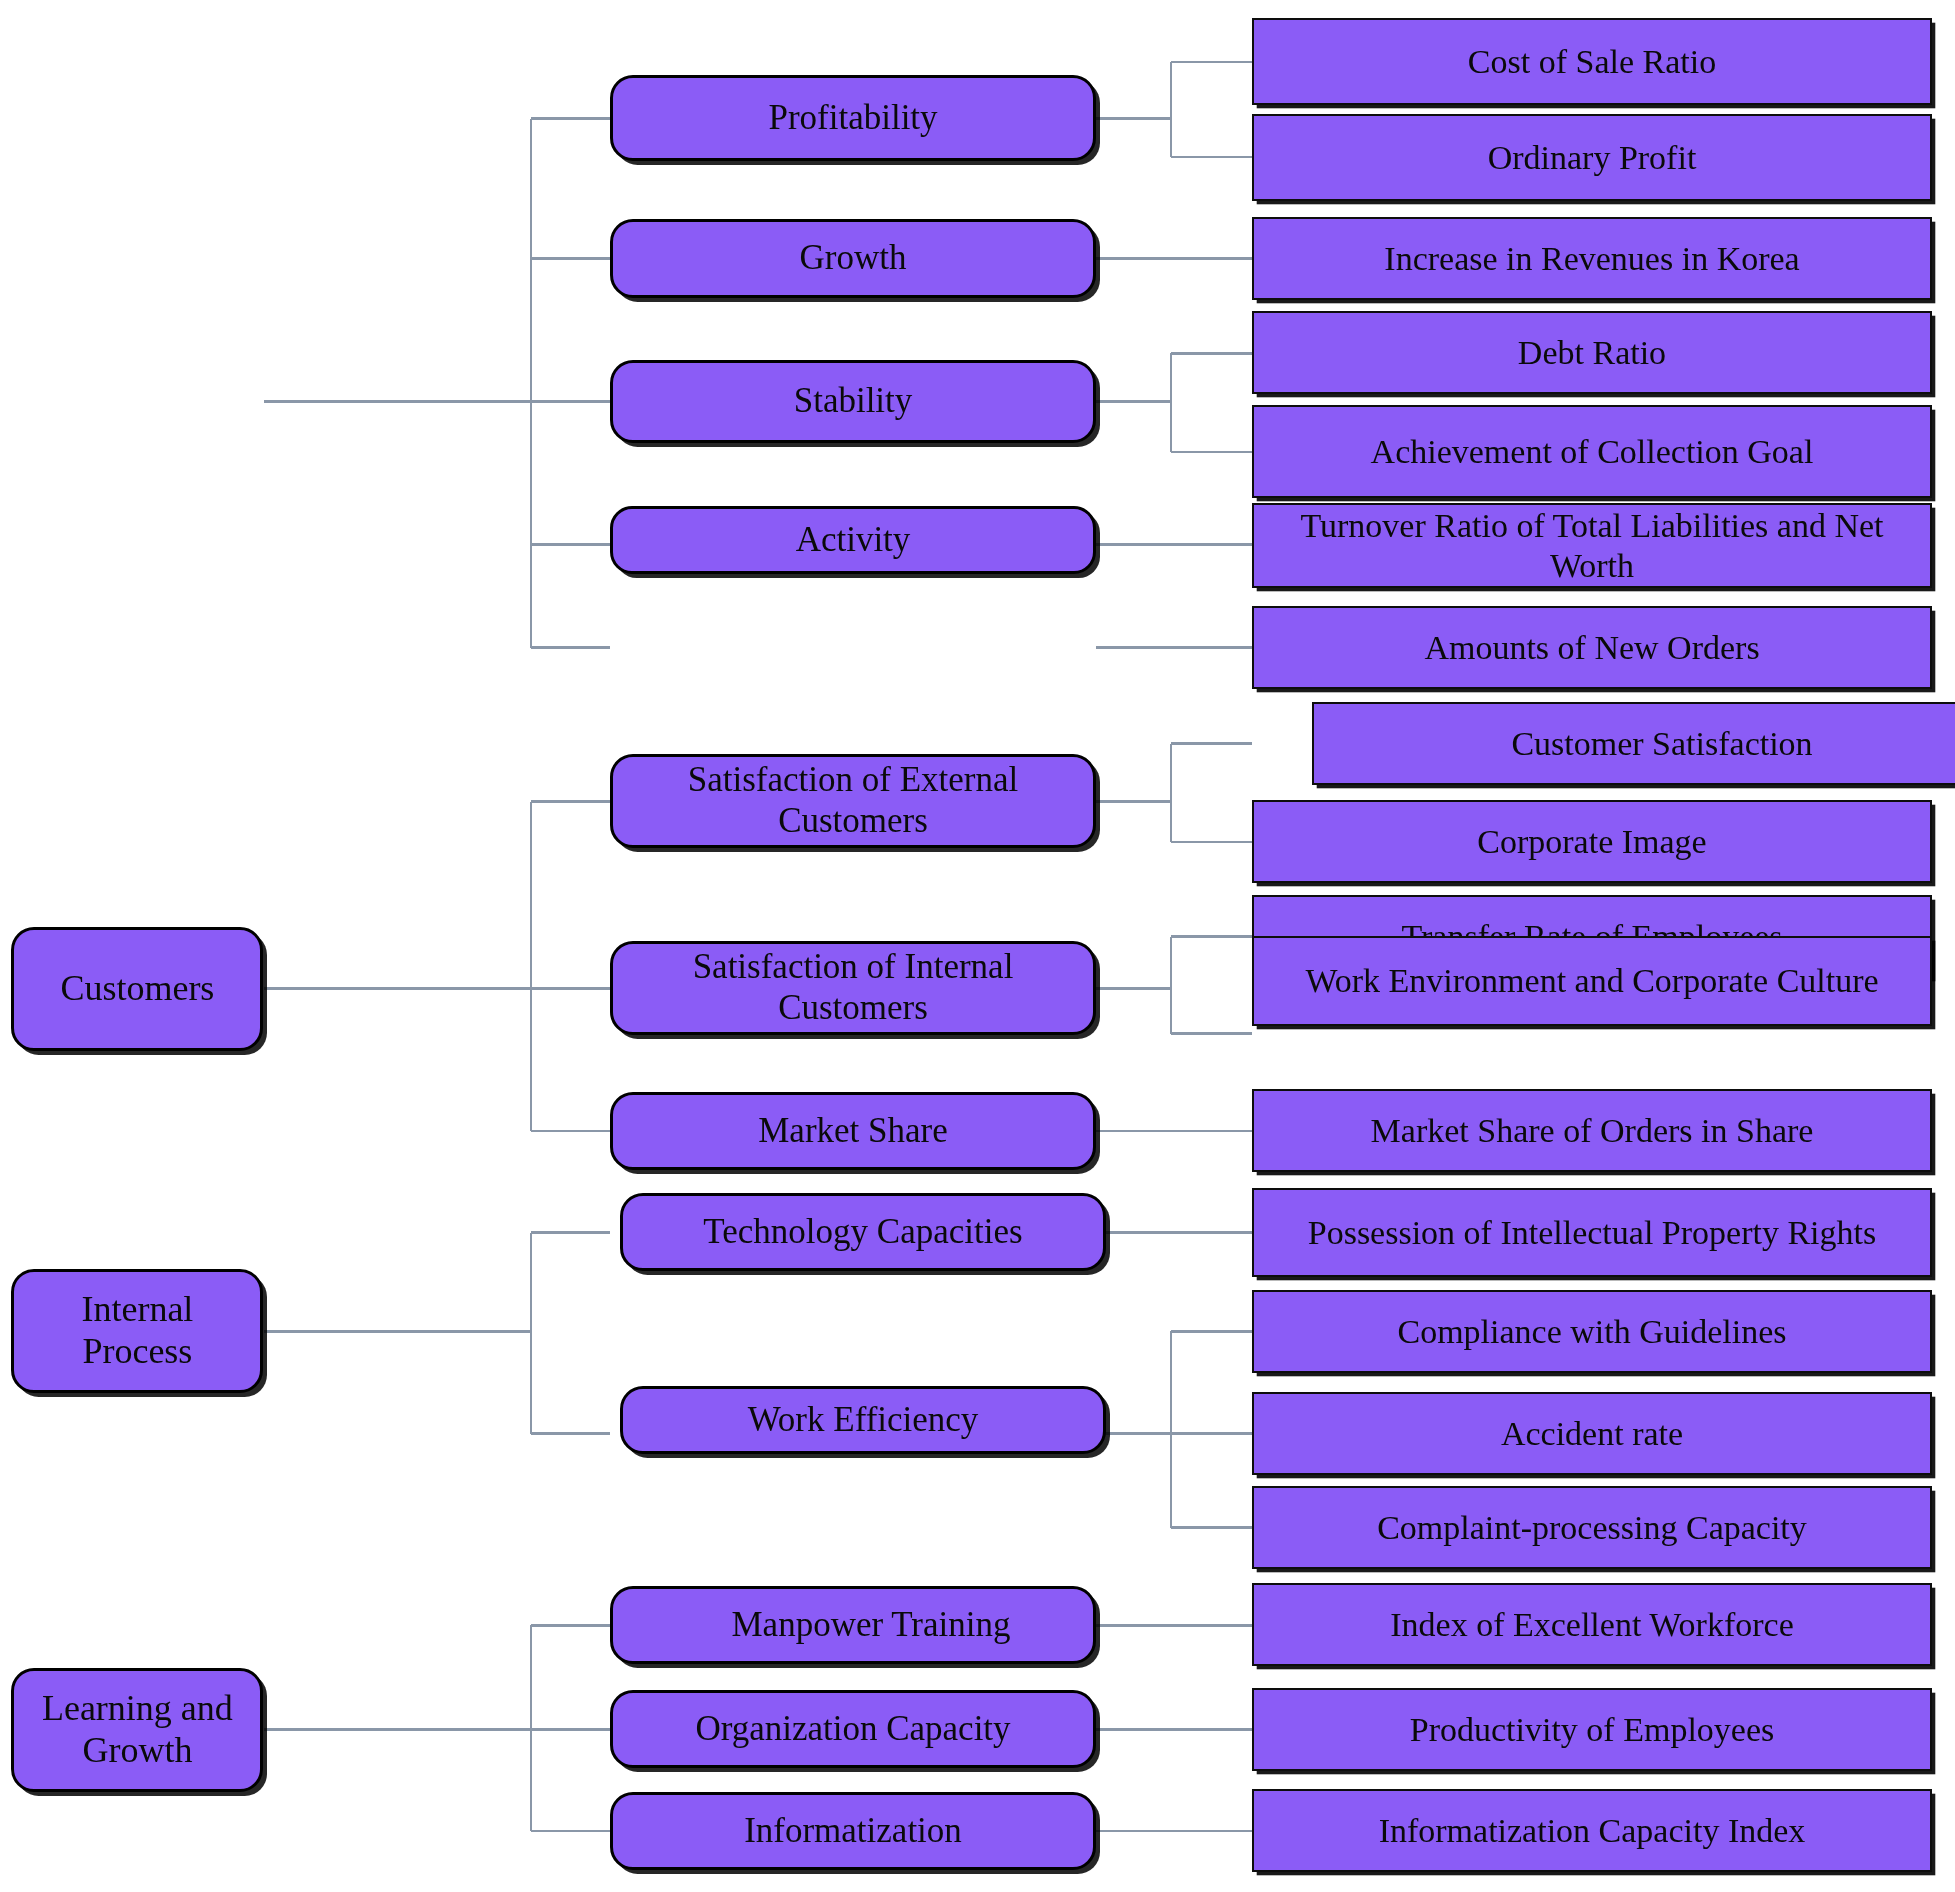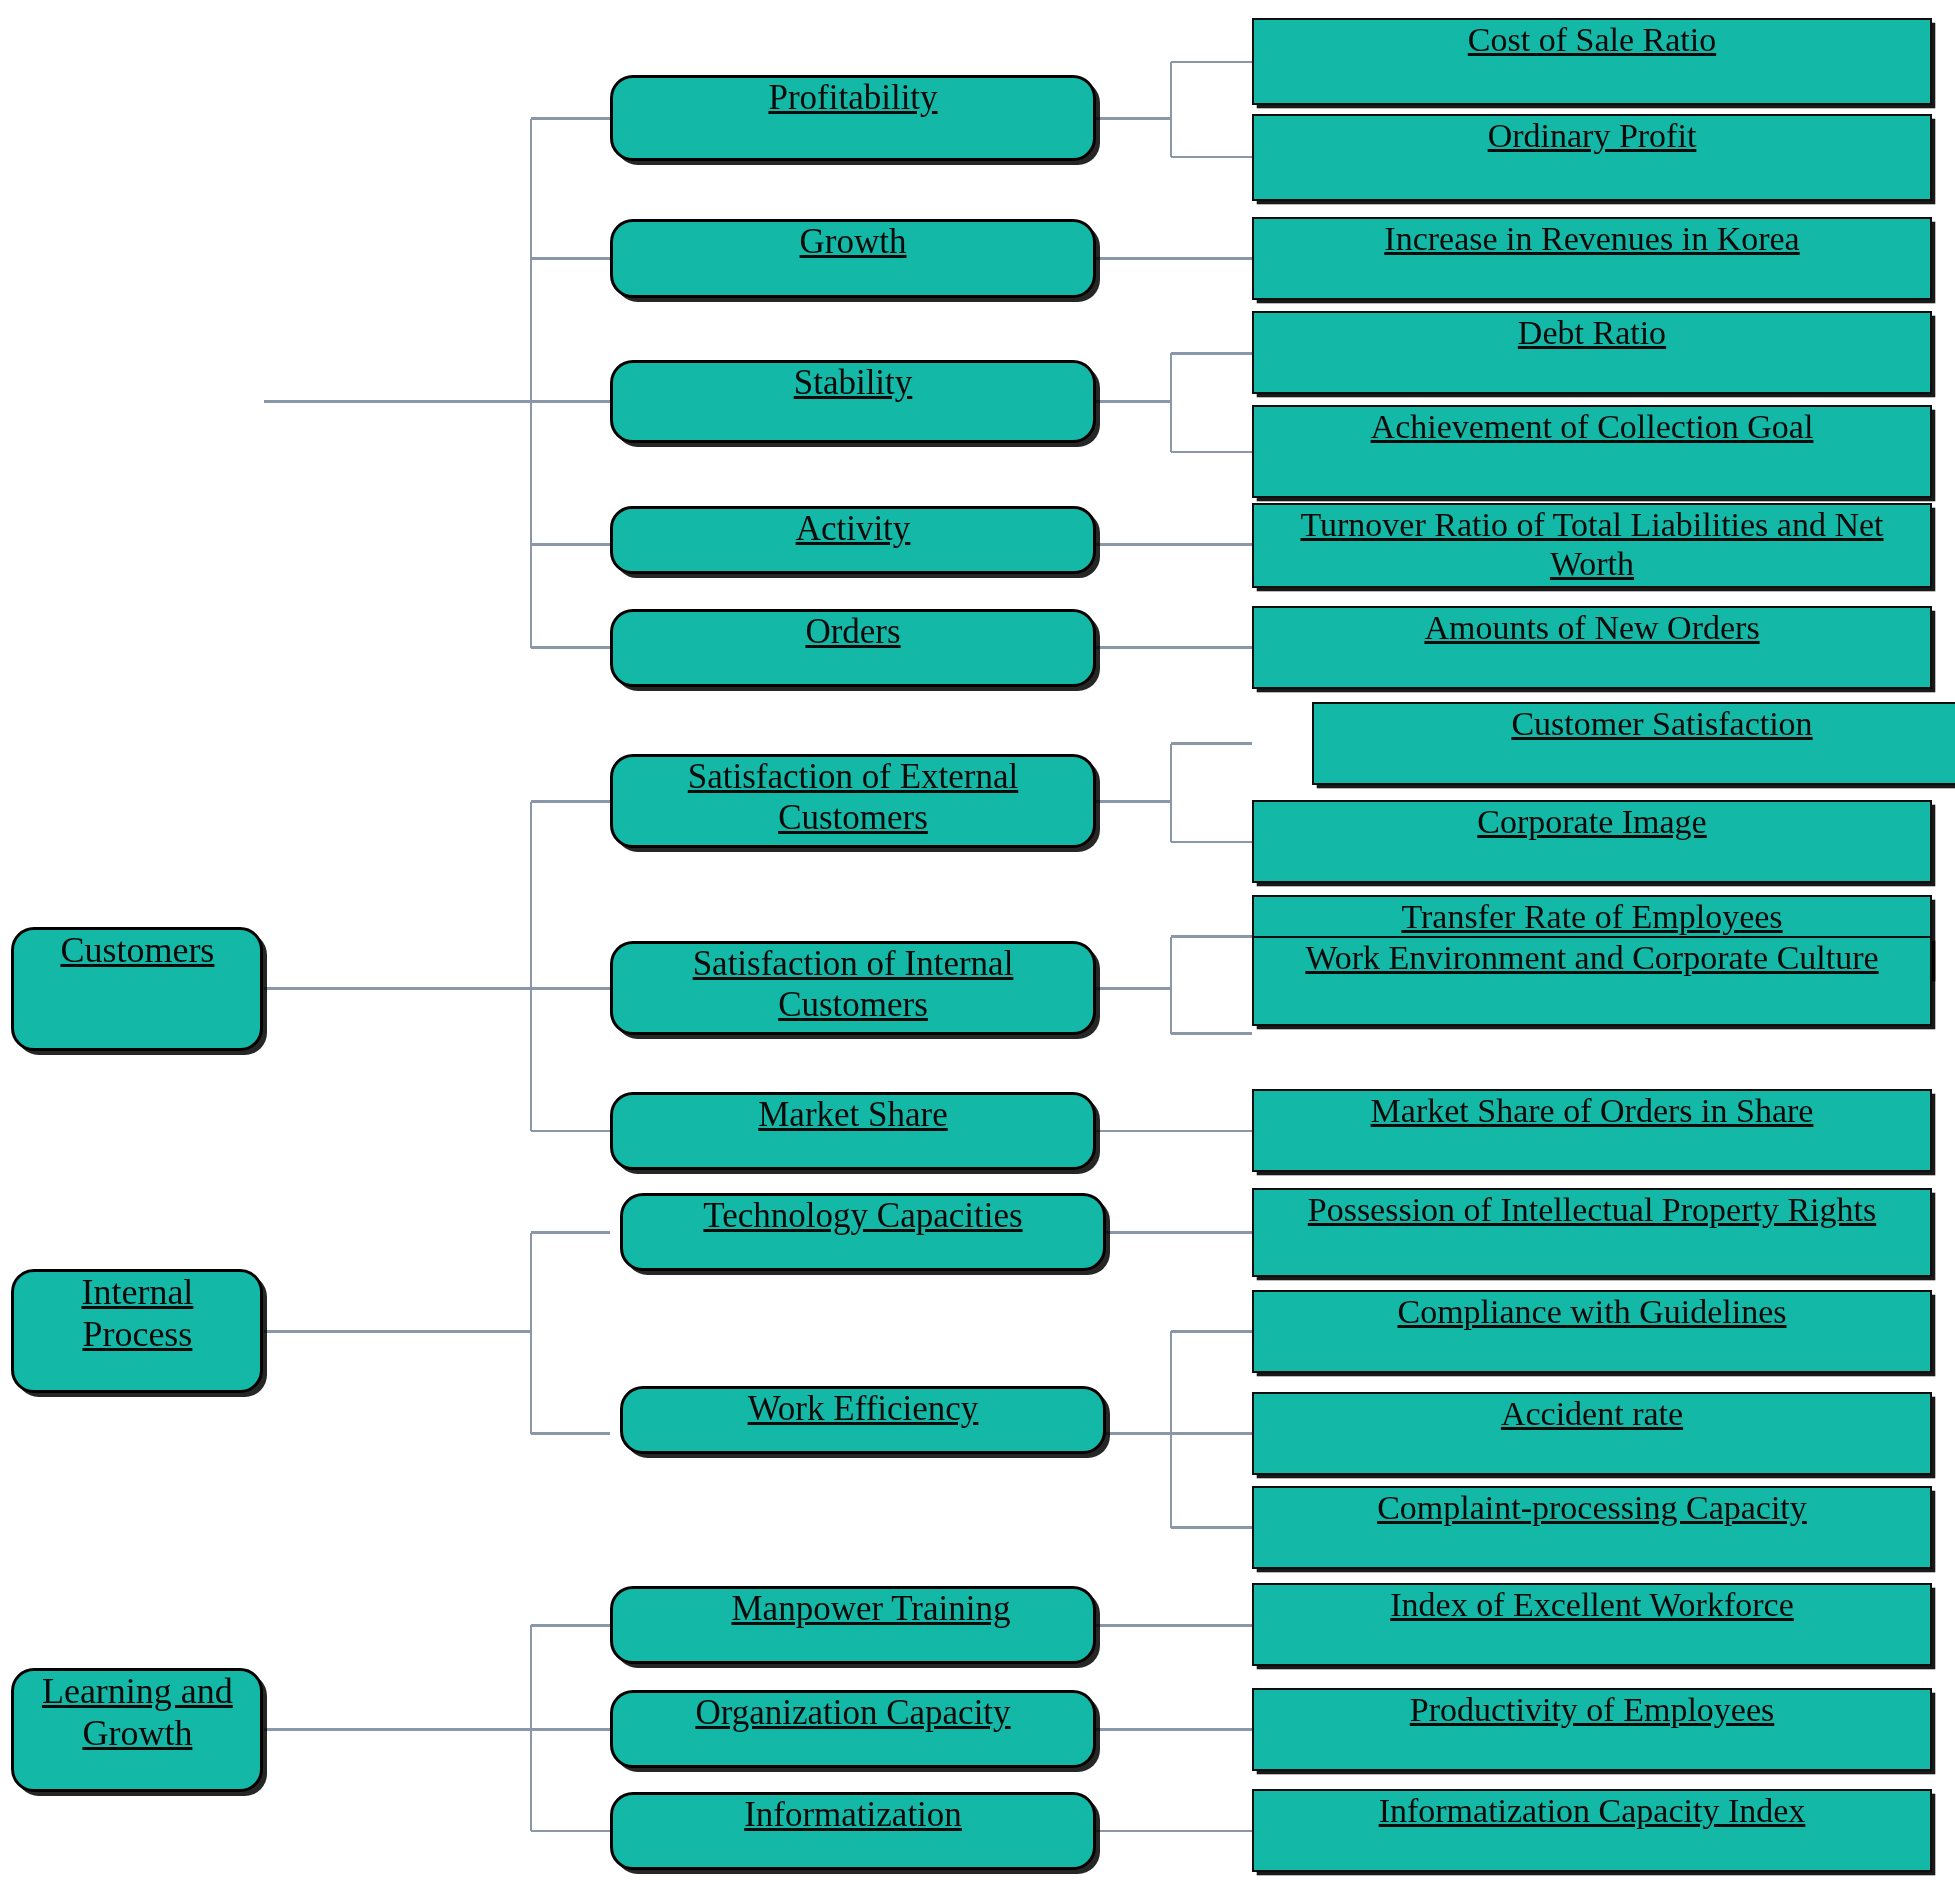--- a/index.html
+++ b/index.html
@@ -16,27 +16,27 @@
   }
   #wires{
     position:absolute;
     left:0;top:0;
     width:1955px;height:1893px;
     pointer-events:none;
   }
   .node{
     position:absolute;
     box-sizing:border-box;
-    background:#14b8a6;
+    background:#8b5cf6;
     display:flex;
+    align-items:center;
     justify-content:center;
     text-align:center;
     line-height:1.16;
     z-index:3;
-    text-decoration:underline;
   }
   .node .lbl{
     display:block;
     width:100%;
     padding:0 9.4px;
     box-sizing:border-box;
   }
   
   .rounded{
     border:3.4px solid #000000;
@@ -148,23 +148,20 @@
   </div>
   <div class="node rounded" style="left:610px;top:219px;width:486px;height:79px;">
     <span class="lbl">Growth</span>
   </div>
   <div class="node rounded" style="left:610px;top:360px;width:486px;height:83px;">
     <span class="lbl">Stability</span>
   </div>
   <div class="node rounded" style="left:610px;top:506px;width:486px;height:68px;border-radius:22px;">
     <span class="lbl">Activity</span>
   </div>
-  <div class="node rounded" style="left:610px;top:609px;width:486px;height:78px;">
-    <span class="lbl">Orders</span>
-  </div>
 
   <div class="node rounded" style="left:610px;top:754px;width:486px;height:94px;">
     <span class="lbl">Satisfaction of External Customers</span>
   </div>
   <div class="node rounded" style="left:610px;top:941px;width:486px;height:94px;">
     <span class="lbl">Satisfaction of Internal Customers</span>
   </div>
   <div class="node rounded" style="left:610px;top:1092px;width:486px;height:78px;">
     <span class="lbl">Market Share</span>
   </div>

